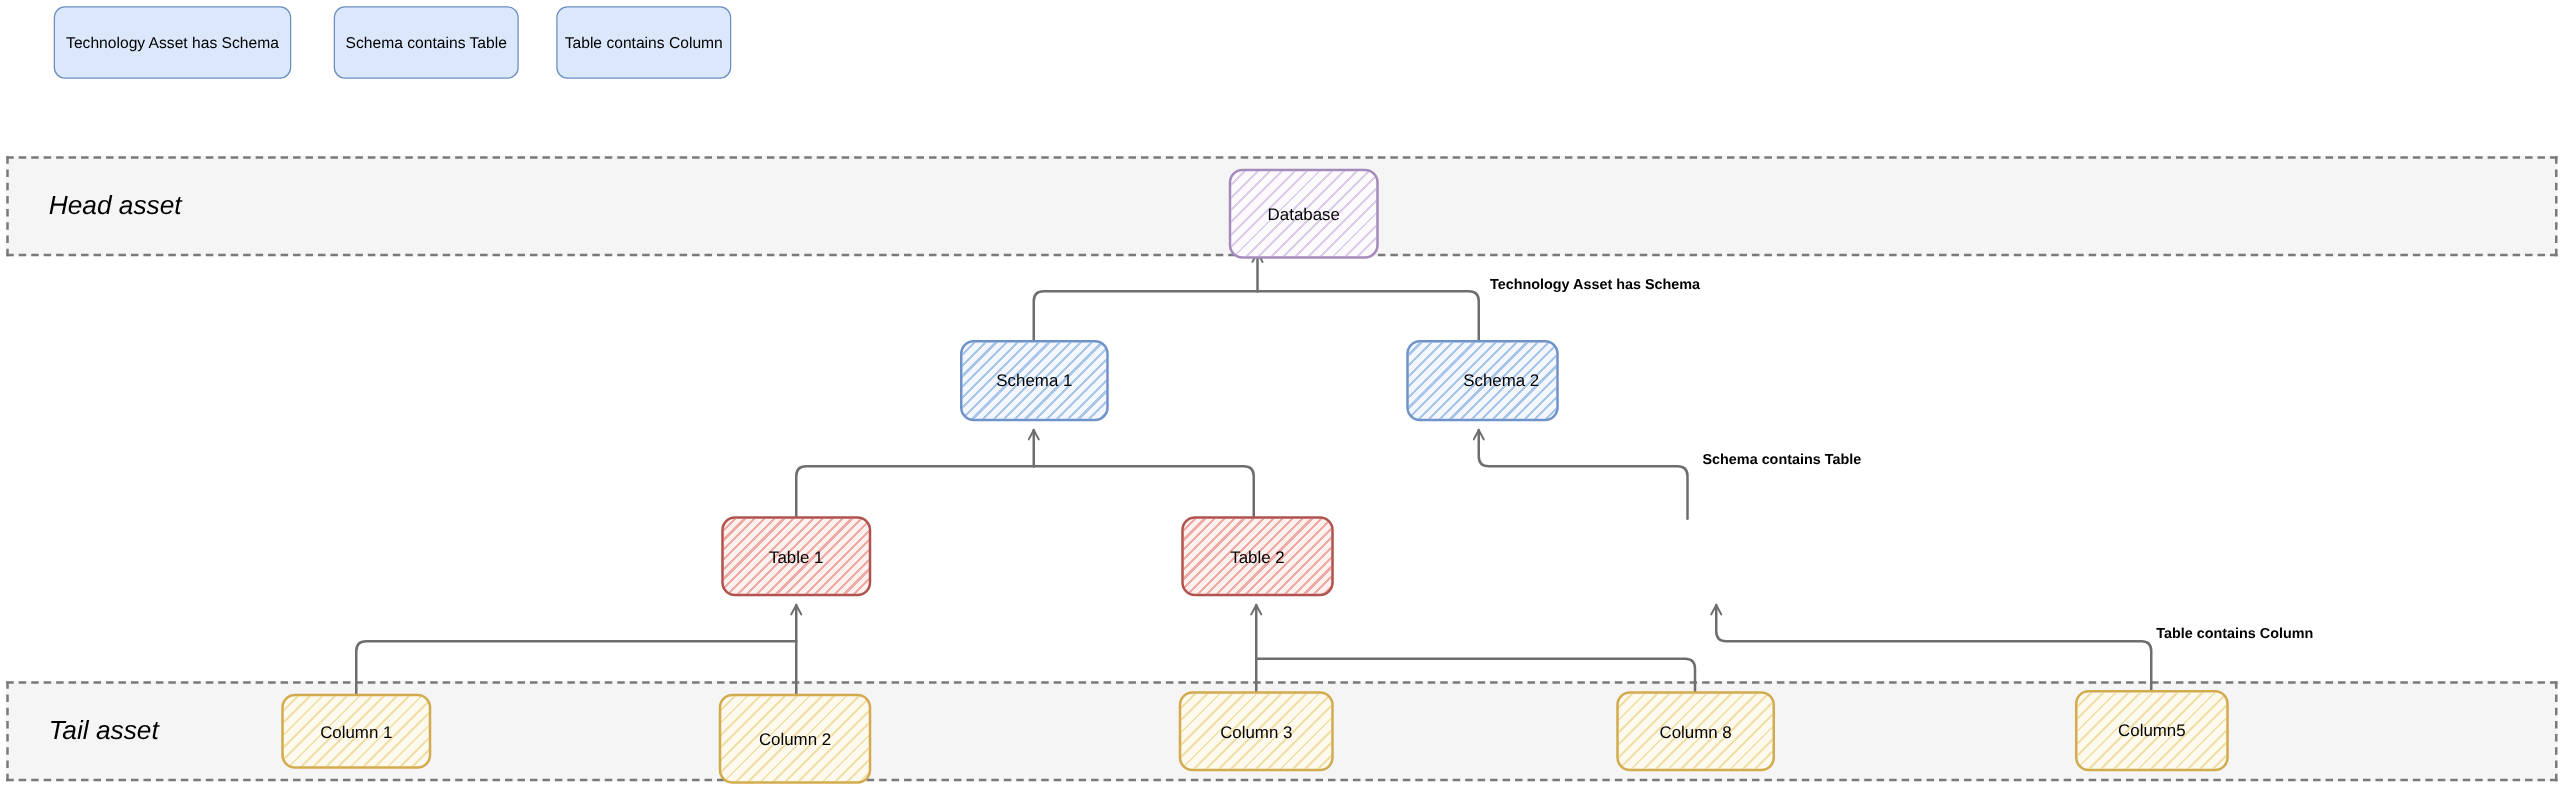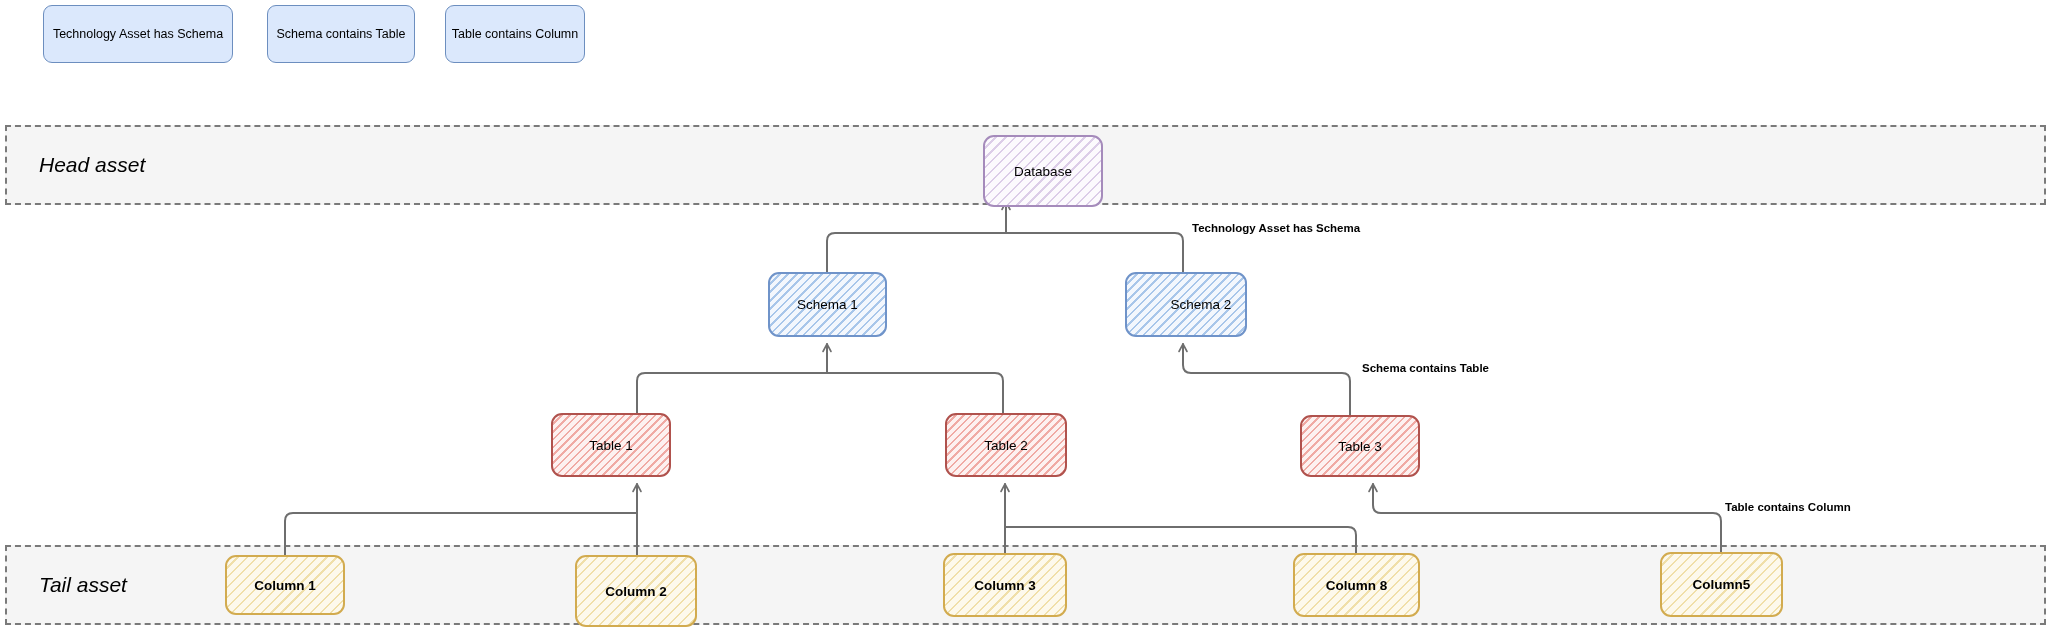--- a/index.html
+++ b/index.html
@@ -40,21 +40,20 @@
     border:2px solid #6f93c9;background-color:#f3f7fd;
     background-image:repeating-linear-gradient(135deg,#a8c6ea 0px,#a8c6ea 1.8px,transparent 1.8px,transparent 6px);
   }
   .node.table{
     border:2px solid #b0524d;background-color:#fdf1f0;
     background-image:repeating-linear-gradient(135deg,#f0aaa4 0px,#f0aaa4 1.8px,transparent 1.8px,transparent 5.5px);
   }
   .node.column{
     border:2px solid #d2ab4f;background-color:#fdf9ec;
     background-image:repeating-linear-gradient(135deg,#f0dfa9 0px,#f0dfa9 1.5px,transparent 1.5px,transparent 7px);
-    font-weight:bold;
   }
 
   
   #edge-layer{position:absolute;left:0;top:0;pointer-events:none;}
   .edge-path{stroke:#6e6e6e;stroke-width:2;fill:none;stroke-linecap:round;stroke-linejoin:round;}
 
   
   .edge-label{
     position:absolute;font-size:11.5px;font-weight:bold;color:#000;white-space:nowrap;
   }
@@ -118,28 +117,25 @@
     <span>Database</span>
   </div>
 
   <div class="node schema" style="left:768px;top:272px;width:119px;height:65px;">
     <span>Schema 1</span>
   </div>
   <div class="node schema" style="left:1125px;top:272px;width:122px;height:65px;padding-left:30px;">
     <span>Schema 2</span>
   </div>
 
-  <div class="node table" style="left:551px;top:413px;width:120px;height:64px;">
+  <div class="node table" style="left:577px;top:413px;width:120px;height:64px;">
     <span>Table 1</span>
   </div>
   <div class="node table" style="left:945px;top:413px;width:122px;height:64px;">
     <span>Table 2</span>
-  </div>
-  <div class="node table" style="left:1300px;top:415px;width:120px;height:62px;">
-    <span>Table 3</span>
   </div>
 
   <div class="node column" style="left:225px;top:555px;width:120px;height:60px;">
     <span>Column 1</span>
   </div>
   <div class="node column" style="left:575px;top:555px;width:122px;height:72px;">
     <span>Column 2</span>
   </div>
   <div class="node column" style="left:943px;top:553px;width:124px;height:64px;">
     <span>Column 3</span>

